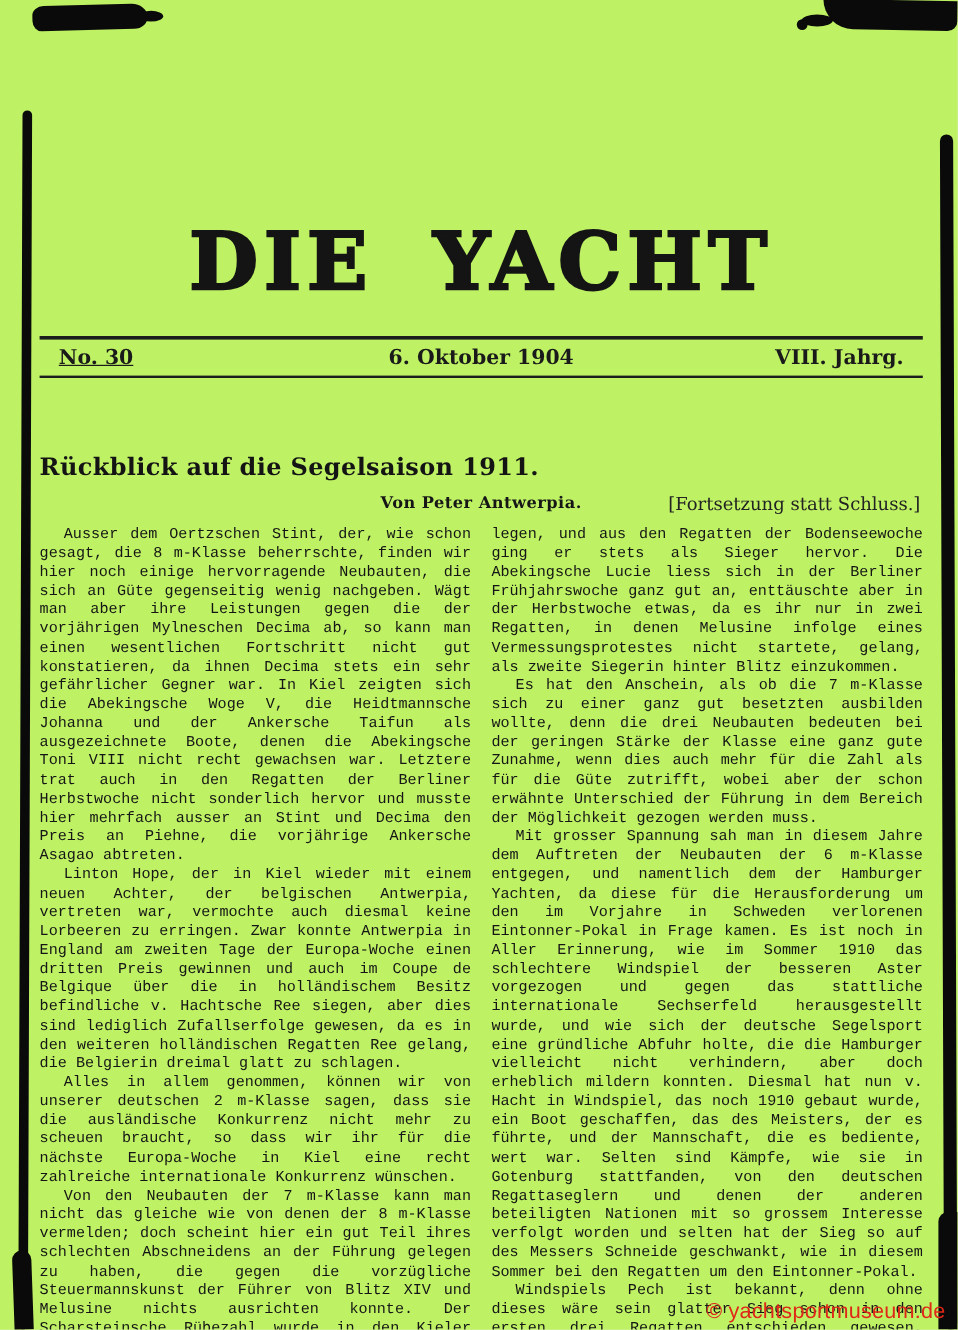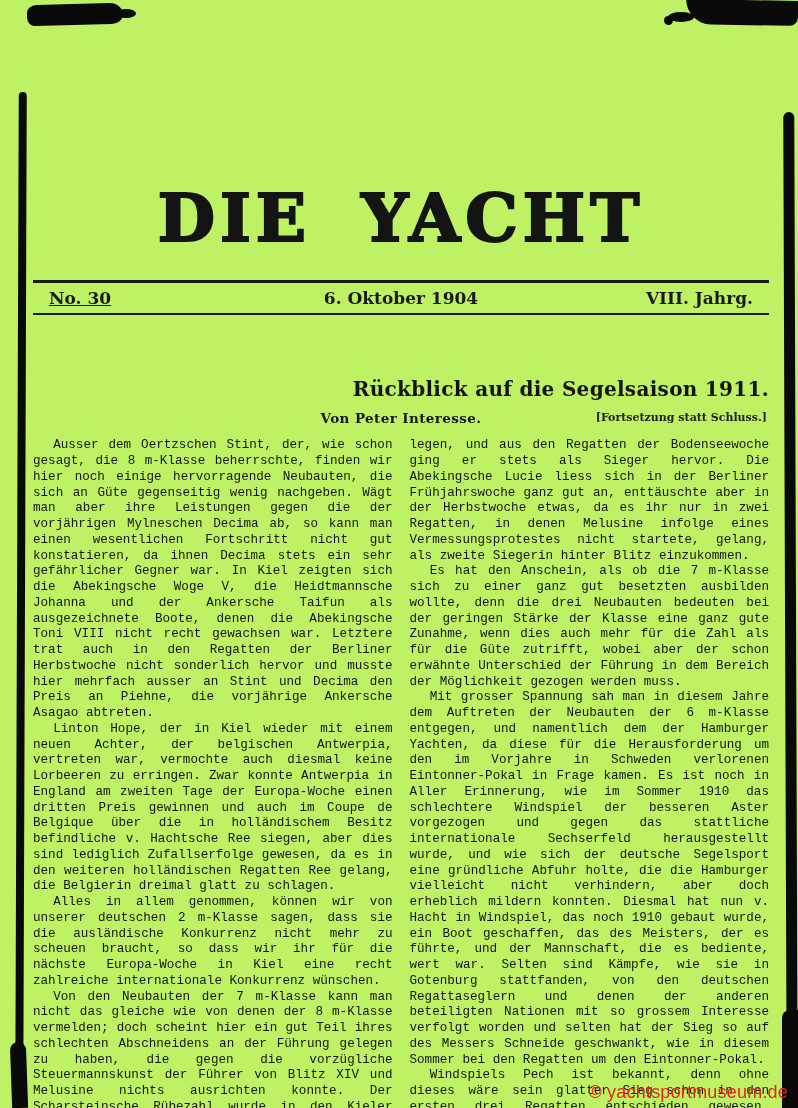--- a/index.html
+++ b/index.html
@@ -40,29 +40,29 @@
     padding-top: 5px;
     font-weight: bold;
     font-size: 17px;
     color: #1a1a1a;
   }
   .issue-no  { position: absolute; left: 16px;  top: 5px; text-decoration: underline; }
   .issue-date{ display: block; text-align: center; }
   .issue-vol { position: absolute; right: 16px; top: 5px; }
   .article-title {
     margin: 62px 0 0 0;
-    text-align: right;
+    text-align: left;
     font-size: 20px;
     font-weight: bold;
     letter-spacing: 0.3px;
     color: #141414;
   }
   .byline-row { position: relative; margin-top: 7px; text-align: center; height: 18px; }
   .byline { font-size: 13.5px; font-weight: bold; letter-spacing: 0.4px; }
-  .continuation { position: absolute; right: 2px; top: 3px; font-size: 11px; font-weight: bold; color: #222; }
+  .continuation { position: absolute; right: 2px; top: 3px; font-size: 15px; font-weight: normal; color: #222; }
   .columns { display: flex; gap: 17px; margin-top: 12px; }
   .col {
     flex: 1 1 0;
     text-align: justify;
     font-size: 12.6px;
     line-height: 15.75px;
     color: #151515;
   }
   .col p { margin: 0; text-indent: 1.6em; font-family: Liberation Mono, monospace; }
   .col p.no-indent { text-indent: 0; }
@@ -116,21 +116,21 @@
       <span class="issue-no">No. 30</span>
       <span class="issue-date">6. Oktober 1904</span>
       <span class="issue-vol">VIII. Jahrg.</span>
     </div>
 
     <div class="rule"></div>
 
     <h2 class="article-title">Rückblick auf die Segelsaison 1911.</h2>
 
     <div class="byline-row">
-      <span class="byline">Von Peter Interesse.</span>
+      <span class="byline">Von Peter Antwerpia.</span>
       <span class="continuation">[Fortsetzung statt Schluss.]</span>
     </div>
 
     <div class="columns">
       <div class="col">
         <p>Ausser dem Oertzschen Stint, der, wie schon gesagt, die 8 m-Klasse beherrschte, finden wir hier noch einige hervorragende Neubauten, die sich an Güte gegenseitig wenig nachgeben. Wägt man aber ihre Leistungen gegen die der vorjährigen Mylneschen Decima ab, so kann man einen wesentlichen Fortschritt nicht gut konstatieren, da ihnen Decima stets ein sehr gefährlicher Gegner war. In Kiel zeigten sich die Abekingsche Woge V, die Heidtmannsche Johanna und der Ankersche Taifun als ausgezeichnete Boote, denen die Abekingsche Toni VIII nicht recht gewachsen war. Letztere trat auch in den Regatten der Berliner Herbstwoche nicht sonderlich hervor und musste hier mehrfach ausser an Stint und Decima den Preis an Piehne, die vorjährige Ankersche Asagao abtreten.</p>
         <p>Linton Hope, der in Kiel wieder mit einem neuen Achter, der belgischen Antwerpia, vertreten war, vermochte auch diesmal keine Lorbeeren zu erringen. Zwar konnte Antwerpia in England am zweiten Tage der Europa-Woche einen dritten Preis gewinnen und auch im Coupe de Belgique über die in holländischem Besitz befindliche v. Hachtsche Ree siegen, aber dies sind lediglich Zufallserfolge gewesen, da es in den weiteren holländischen Regatten Ree gelang, die Belgierin dreimal glatt zu schlagen.</p>
         <p>Alles in allem genommen, können wir von unserer deutschen 2 m-Klasse sagen, dass sie die ausländische Konkurrenz nicht mehr zu scheuen braucht, so dass wir ihr für die nächste Europa-Woche in Kiel eine recht zahlreiche internationale Konkurrenz wünschen.</p>
         <p>Von den Neubauten der 7 m-Klasse kann man nicht das gleiche wie von denen der 8 m-Klasse vermelden; doch scheint hier ein gut Teil ihres schlechten Abschneidens an der Führung gelegen zu haben, die gegen die vorzügliche Steuermannskunst der Führer von Blitz XIV und Melusine nichts ausrichten konnte. Der Scharsteinsche Rübezahl wurde in den Kieler Regatten von Melusine stets geschlagen und der Hachtschen Primula ging es nicht besser. Blitz XIV, der in Kiel nicht gemeldet hatte, war dagegen in diesem Jahre seiner schärfster Konkurrentin, der Mylneschen Melusine, in den Berliner Regatten ebenbürtig, wenn nicht über-</p>
       </div>

